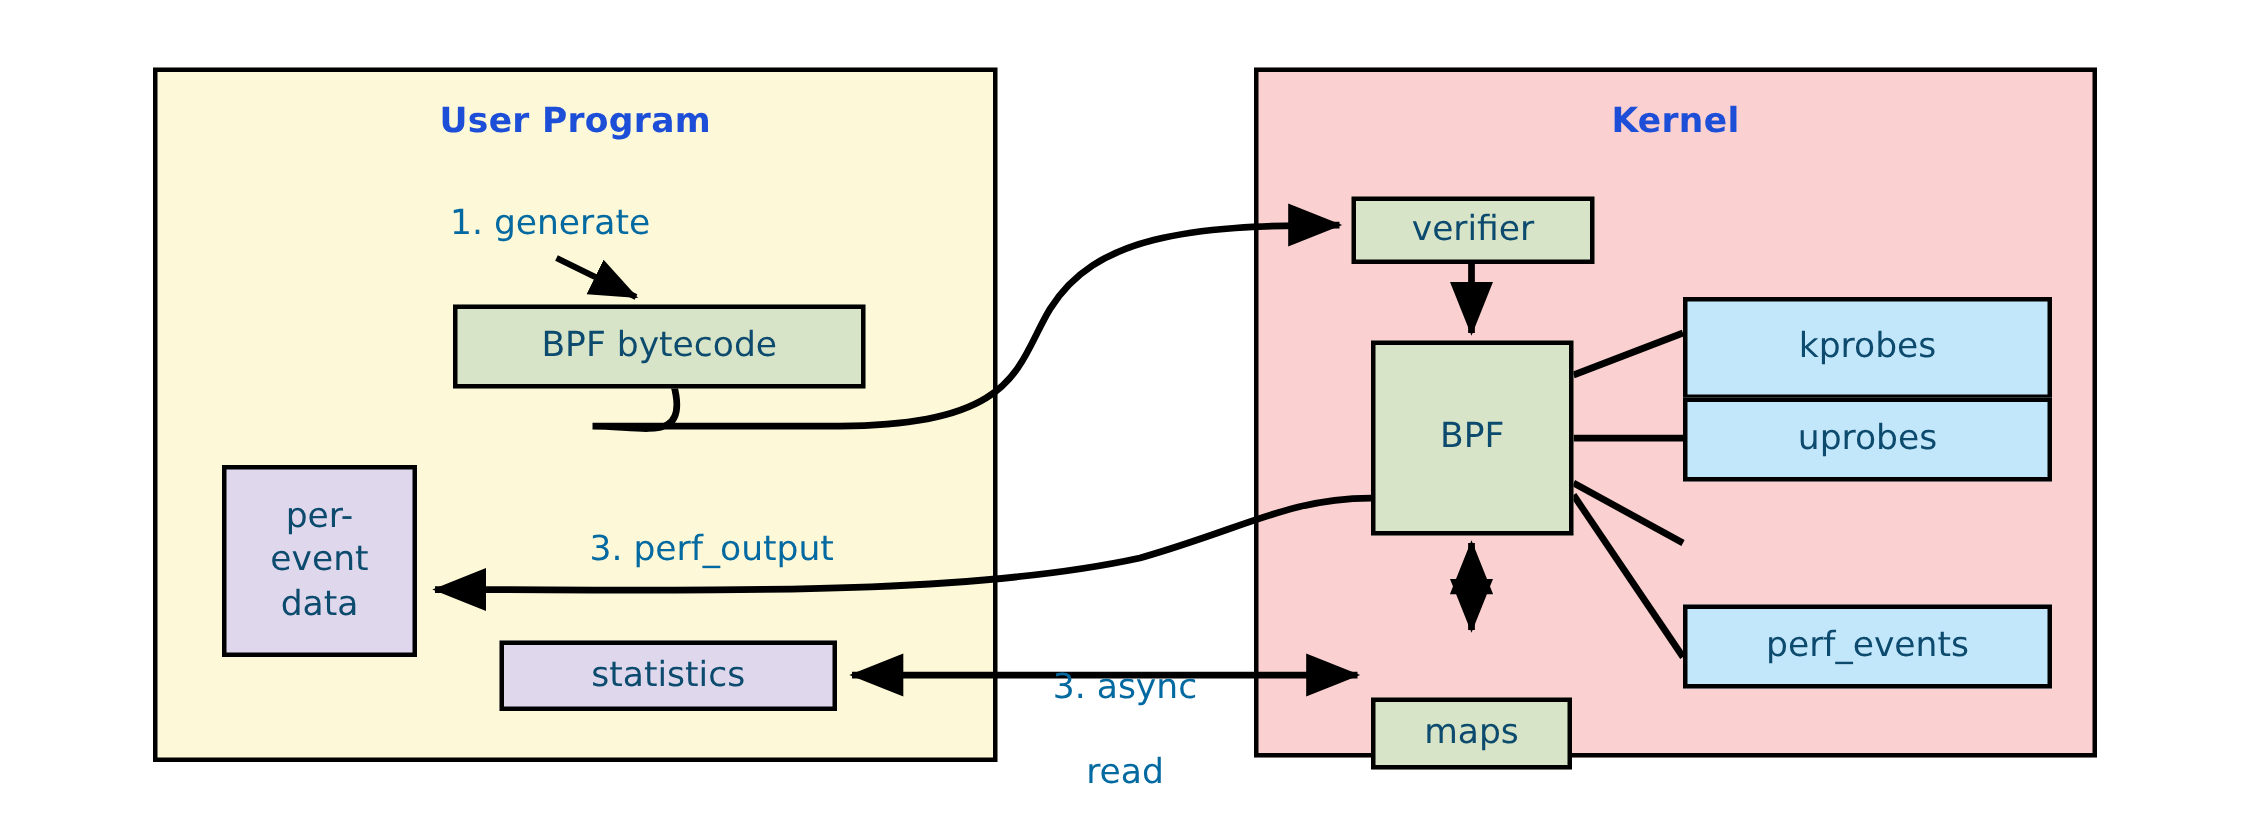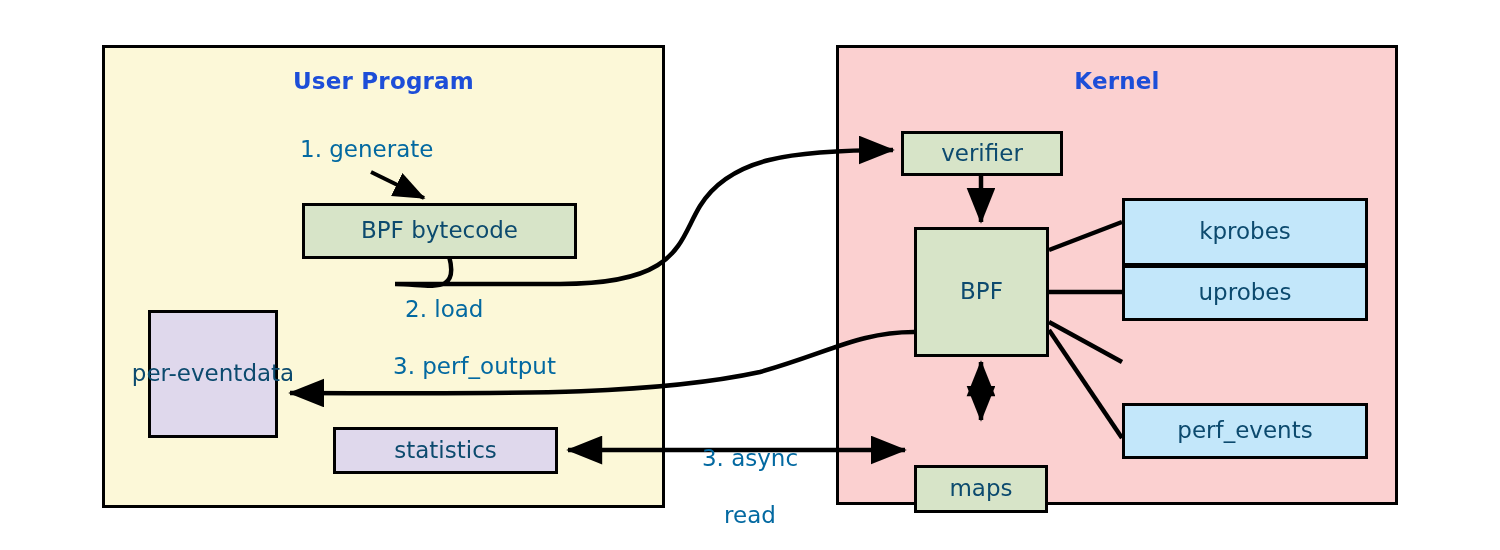--- a/index.html
+++ b/index.html
@@ -46,21 +46,21 @@
     display: flex;
     align-items: center;
     justify-content: center;
     text-align: center;
     font-size: 23px;
     color: #0c4a6e;
     line-height: 1.18;
     z-index: 3;
   }
   .node.multiline {
-    flex-direction: row;
+    flex-direction: column;
     line-height: 1.28;
   }
   .edge-label {
     position: absolute;
     font-size: 23px;
     color: #0369a1;
     text-align: center;
     white-space: pre-line;
     line-height: 1.25;
     z-index: 4;
@@ -157,21 +157,20 @@
 
   <div class="node" style="left:1122px; top:198px; width:246px; height:68px; background:#c3e7fa;">kprobes</div>
 
   <div class="node" style="left:1122px; top:265px; width:246px; height:56px; background:#c3e7fa;">uprobes</div>
 
 
   <div class="node" style="left:1122px; top:403px; width:246px; height:56px; background:#c3e7fa;">perf_events</div>
 
   <div class="edge-label" style="left:300px; top:135px; width:200px; text-align:left;">1. generate</div>
 
-  <div class="edge-label" style="left:405px; top:295px; width:180px; text-align:left;">2. load</div>
 
   <div class="edge-label" style="left:393px; top:352px; width:260px; text-align:left;">3. perf_output</div>
 
   <div class="edge-label" style="left:660px; top:415px; width:180px; text-align:center;">
     <div>3. async</div>
     <div>read</div>
   </div>
 
 </div>
 

